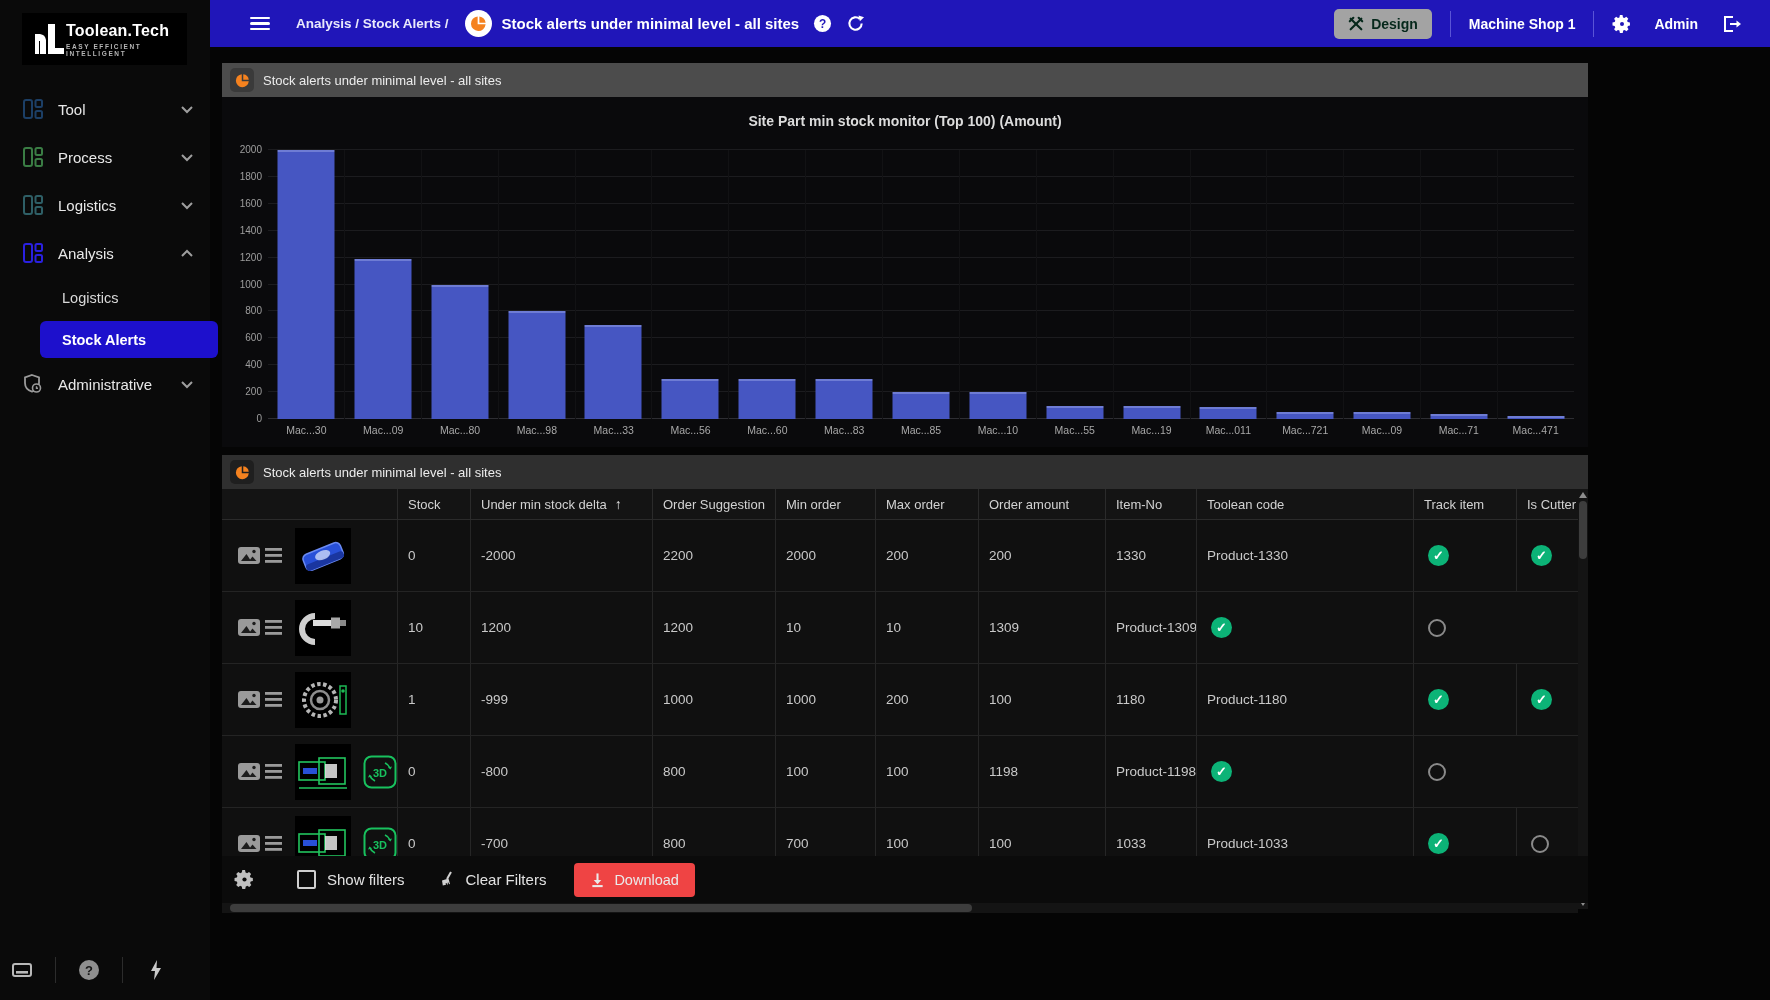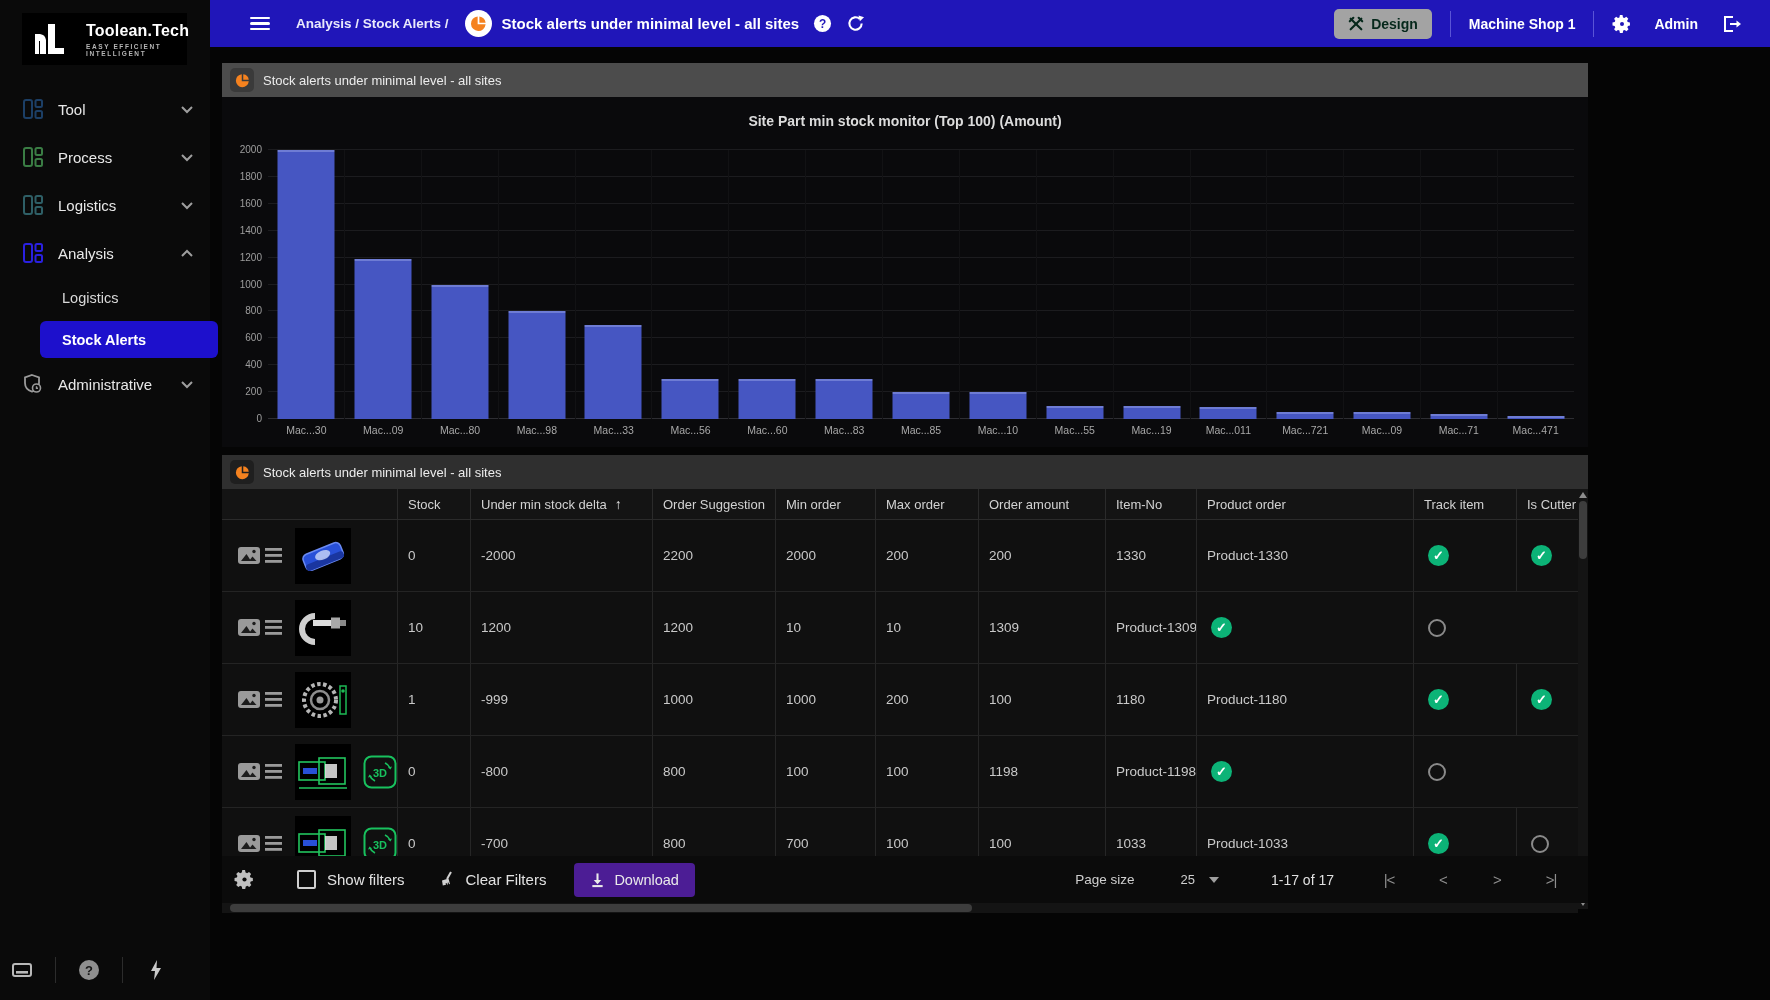--- a/index.html
+++ b/index.html
@@ -4,21 +4,21 @@
 <style>
   * { margin:0; padding:0; box-sizing:border-box; }
   html,body { width:1770px; height:1000px; overflow:hidden; background:#050505;
     font-family:"Liberation Sans", sans-serif; -webkit-font-smoothing:antialiased; }
 
   
   .sidebar { position:absolute; left:0; top:0; width:210px; height:1000px; background:#0a0a0a; z-index:5; }
   .logo-box { position:absolute; left:22px; top:13px; width:165px; height:52px; background:#000;
     display:flex; align-items:center; padding-left:10px; }
   .logo-mark { width:34px; height:38px; flex:0 0 auto; }
-  .logo-text { margin-left:20px; }
+  .logo-text { margin-left:0; }
   .logo-title { color:#fff; font-size:16px; font-weight:bold; letter-spacing:.2px; }
   .logo-tag { color:#b5b5b5; font-size:6.5px; letter-spacing:1.6px; margin-top:3px; font-weight:bold; }
   .nav { position:absolute; top:85px; left:0; width:210px; }
   .nav-item { height:48px; display:flex; align-items:center; padding:0 16px 0 22px; cursor:pointer; }
   .nav-ico { width:22px; height:22px; flex:0 0 auto; }
   .nav-label { color:#e8e8e8; font-size:15px; font-weight:500; margin-left:14px; flex:1; }
   .nav-chev { width:14px; height:9px; opacity:.85; }
   .sub-item { height:42px; display:flex; align-items:center; padding-left:62px; color:#d9d9d9; font-size:14.5px; cursor:pointer; }
   .sub-pill { margin:2px 10px 2px 40px; width:178px; height:37px; border-radius:6px;
     display:flex; align-items:center; padding-left:22px; color:#fff; font-weight:bold; font-size:14.5px; cursor:pointer; }
@@ -98,21 +98,21 @@
   .hscroll { position:absolute; left:12px; top:856px; width:1356px; height:10px; background:#141414; }
   .hthumb { position:absolute; top:1px; left:8px; width:742px; height:8px; background:#3d3d3d; border-radius:4px; }
 
   
   .toolbar { position:absolute; left:12px; top:809px; width:1366px; height:47px; background:#0b0b0b;
     display:flex; align-items:center; z-index:3; }
   .tb-gear { margin-left:12px; cursor:pointer; display:flex; }
   .tb-check { width:19px; height:19px; border:2px solid #cfcfcf; border-radius:2px; margin-left:42px; cursor:pointer; }
   .tb-label { color:#e2e2e2; font-size:15px; margin-left:11px; }
   .tb-ico { margin-left:34px; display:flex; cursor:pointer; }
-  .dl-btn { margin-left:28px; background:#4c1d95; border:none; border-radius:4px; height:34px; padding:0 16px;
+  .dl-btn { margin-left:28px; background:#ef4444; border:none; border-radius:4px; height:34px; padding:0 16px;
     display:flex; align-items:center; gap:9px; color:#eaeaea; font-size:14.5px; cursor:pointer; }
   .tb-right { margin-left:auto; display:flex; align-items:center; }
   .ps-label { color:#cfcfcf; font-size:13.5px; }
   .ps-value { color:#cfcfcf; font-size:13px; margin-left:46px; cursor:pointer; }
   .ps-caret { width:0; height:0; border-left:5px solid transparent; border-right:5px solid transparent;
     border-top:6px solid #9f9f9f; margin-left:14px; cursor:pointer; }
   .range { color:#e0e0e0; font-size:14px; font-weight:500; margin-left:52px; }
   .pager { display:flex; align-items:center; margin-left:28px; margin-right:10px; }
   .pg { color:#8f8f8f; font-size:15px; width:54px; text-align:center; cursor:pointer; letter-spacing:-1px; }
 </style>
@@ -429,21 +429,21 @@
         <div class="hcell">
           <span>Max order</span>
         </div>
         <div class="hcell">
           <span>Order amount</span>
         </div>
         <div class="hcell">
           <span>Item-No</span>
         </div>
         <div class="hcell">
-          <span>Product order</span>
+          <span>Toolean code</span>
         </div>
         <div class="hcell">
           <span>Track item</span>
         </div>
         <div class="hcell">
           <span>Is Cutter</span>
         </div>
       </div>
     <div id="tbody">
         <div class="tgrid trow">
@@ -684,30 +684,18 @@
     </div>
     <span class="tb-label" style="margin-left:9px">Clear Filters</span>
     <button class="dl-btn">
       <svg width="15" height="16" viewBox="0 0 16 16">
           <path d="M8 1 V9" stroke="#eaeaea" stroke-width="2.2"></path>
           <polygon points="4,8 12,8 8,12.5" fill="#eaeaea"></polygon>
           <path d="M2.5 14.5 H13.5" stroke="#eaeaea" stroke-width="2.2"></path>
         </svg>
       <span>Download</span>
     </button>
-    <div class="tb-right">
-      <span class="ps-label">Page size</span>
-      <span class="ps-value">25</span>
-      <div class="ps-caret"></div>
-      <span class="range">1-17 of 17</span>
-      <div class="pager">
-        <span class="pg">|&lt;</span>
-        <span class="pg">&lt;</span>
-        <span class="pg">&gt;</span>
-        <span class="pg">&gt;|</span>
-      </div>
-    </div>
   </div>
 
   <div class="hscroll">
     <div class="hthumb"></div>
   </div>
 </div>
 
 </body></html>

